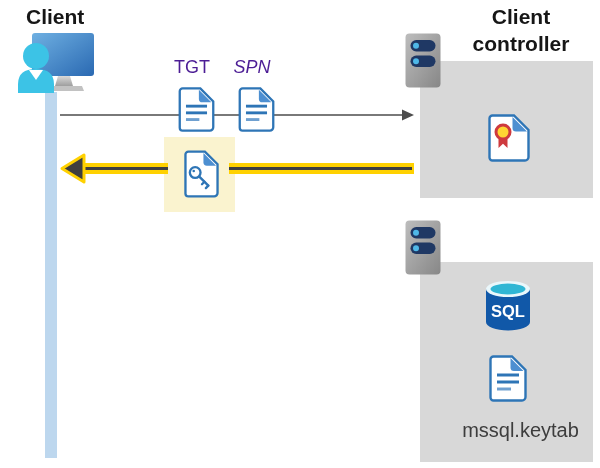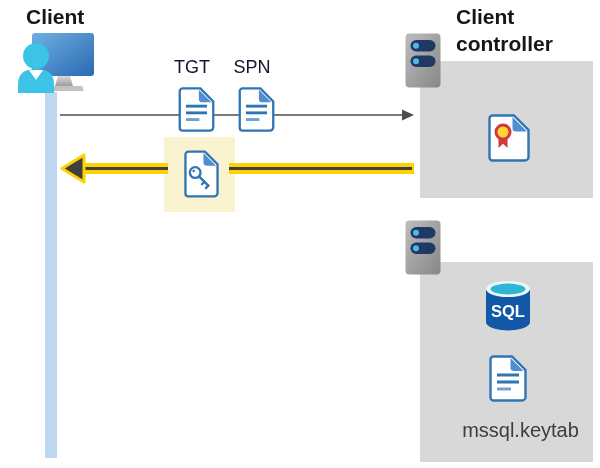--- a/index.html
+++ b/index.html
@@ -1,27 +1,27 @@
 <!DOCTYPE html>
 <html><head>
 <meta charset="utf-8">
 <style>
   html,body{margin:0;padding:0;background:#fff;}
   .canvas{
     position:relative;width:600px;height:468px;background:#ffffff;
     font-family:"Liberation Sans", sans-serif;overflow:hidden;
   }
   .abs{position:absolute;}
-  .heading{font-weight:700;color:#161616;font-size:21px;line-height:1.28;}
+  .heading{font-weight:700;color:#161616;font-size:21px;line-height:1.28;text-align:center;}
   .client-label{left:26px;top:4px;}
   .dc-label{left:456px;top:4px;width:130px;}
   .linux-label{left:456px;top:227px;width:140px;}
-  .ticket-label{font-size:18px;color:#0f172a;text-align:center;top:57px;}
+  .ticket-label{font-size:18px;color:#4c1d95;text-align:center;top:57px;}
   .tgt-label{left:168px;width:48px;}
-  .spn-label{left:228px;width:48px;}
+  .spn-label{left:228px;width:48px;font-style:italic;}
   .keytab-label{left:420px;top:419px;width:201px;text-align:center;font-size:20px;color:#3d3d3d;}
   .box{background:#d8d8d8;}
   .box-dc{left:420px;top:61px;width:173px;height:137px;}
   .box-linux{left:420px;top:262px;width:173px;height:200px;}
   .lifeline{left:45px;top:92px;width:12px;height:366px;background:#bdd7ee;}
   .highlight{left:164px;top:137px;width:71px;height:75px;background:#faf3cf;}
   .arrows{left:0;top:0;pointer-events:none;}
   svg{display:block;}
 </style>
 </head>

